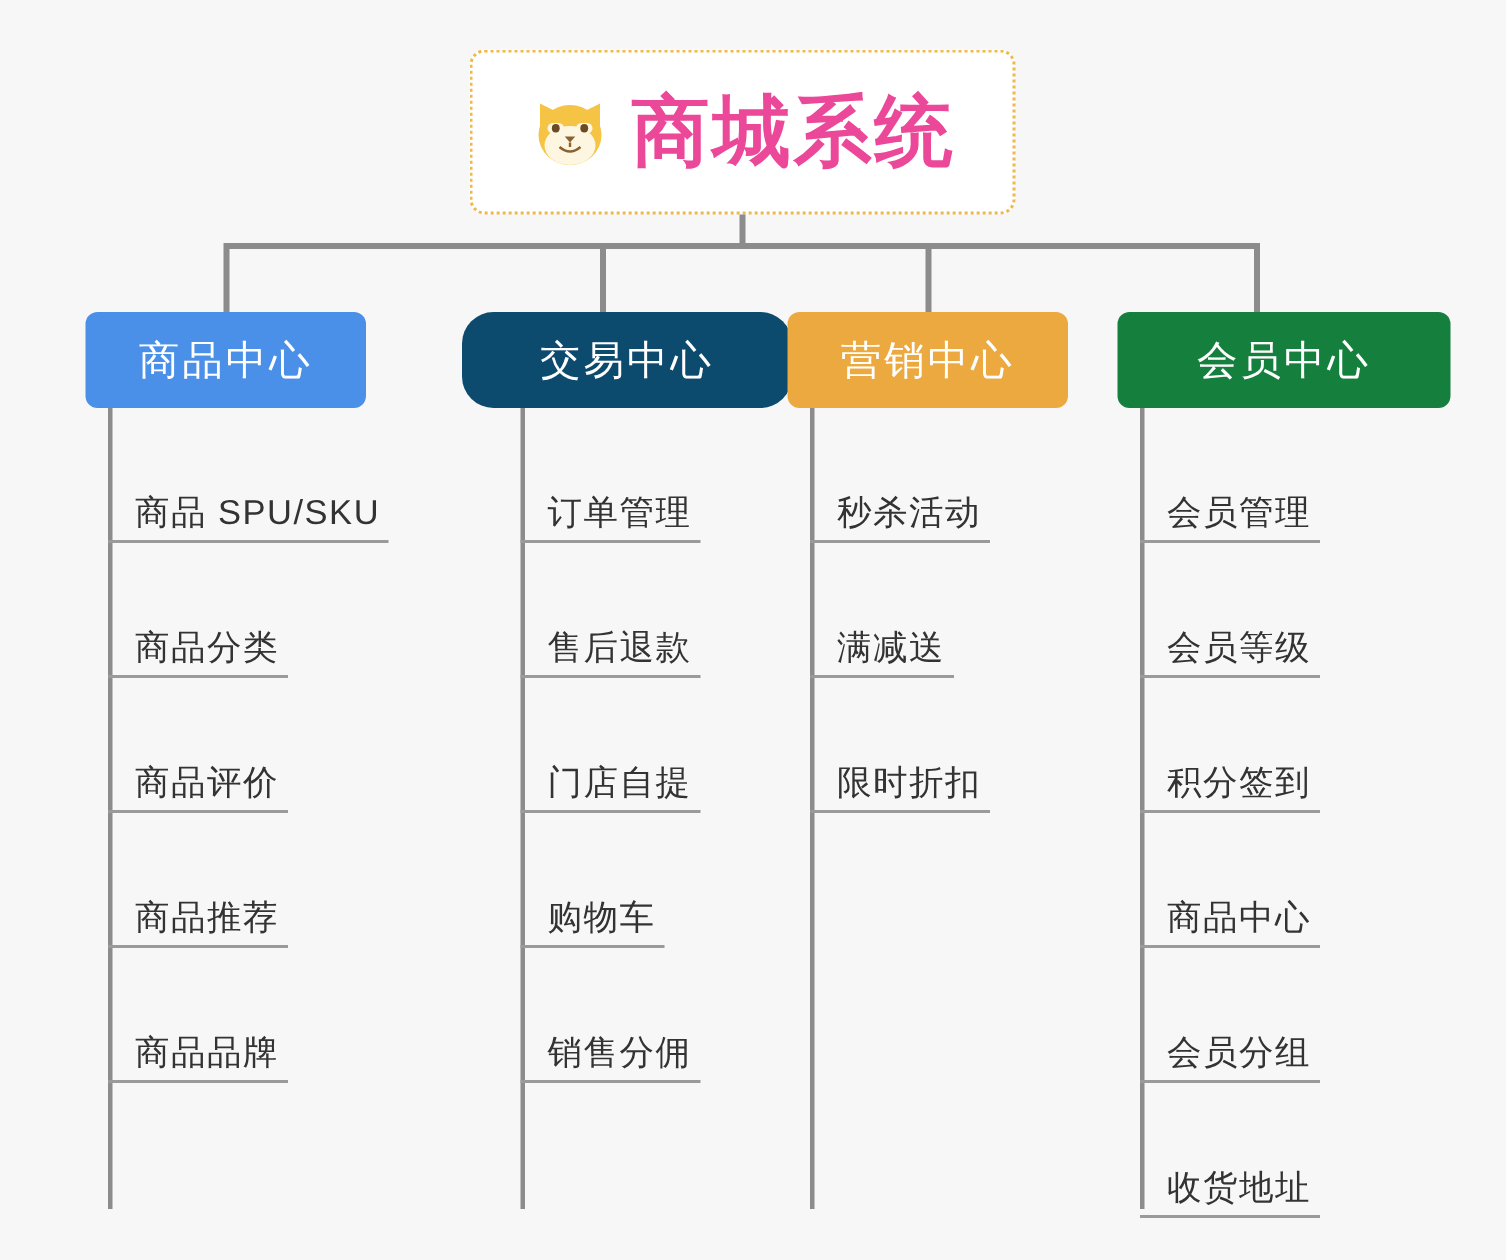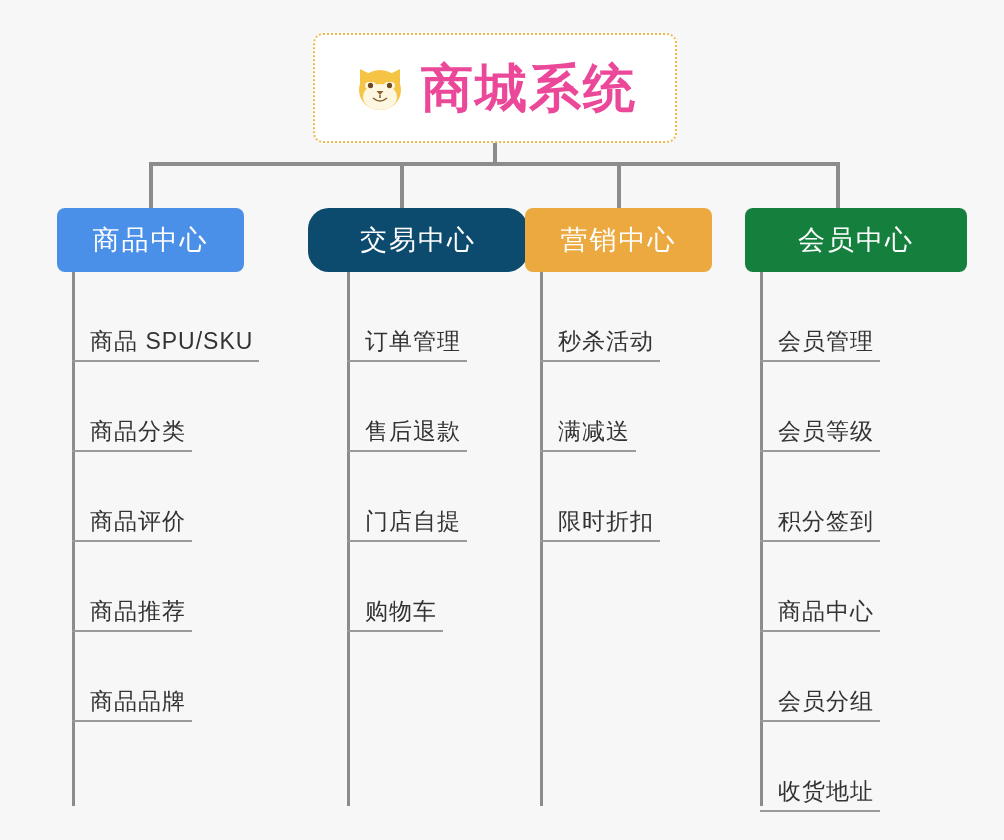--- a/index.html
+++ b/index.html
@@ -200,20 +200,24 @@
           <span class="leaf-text">售后退款</span>
         </div>
         <div class="leaf-item">
           <span class="leaf-underline-ext"></span>
           <span class="leaf-text">门店自提</span>
         </div>
         <div class="leaf-item">
           <span class="leaf-underline-ext"></span>
           <span class="leaf-text">购物车</span>
         </div>
+        <div class="leaf-item">
+          <span class="leaf-underline-ext"></span>
+          <span class="leaf-text">销售分佣</span>
+        </div>
       </div>
       <div class="cat-box" style="left: 525px; top: 208px; width: 187px; background: rgb(235, 169, 63);">
         <span class="cat-label">营销中心</span>
       </div>
       <div class="leaf-col" style="left: 540px;">
         <div class="leaf-trunk" style="height: 534px;"></div>
         <div class="leaf-item">
           <span class="leaf-underline-ext"></span>
           <span class="leaf-text">秒杀活动</span>
         </div>

